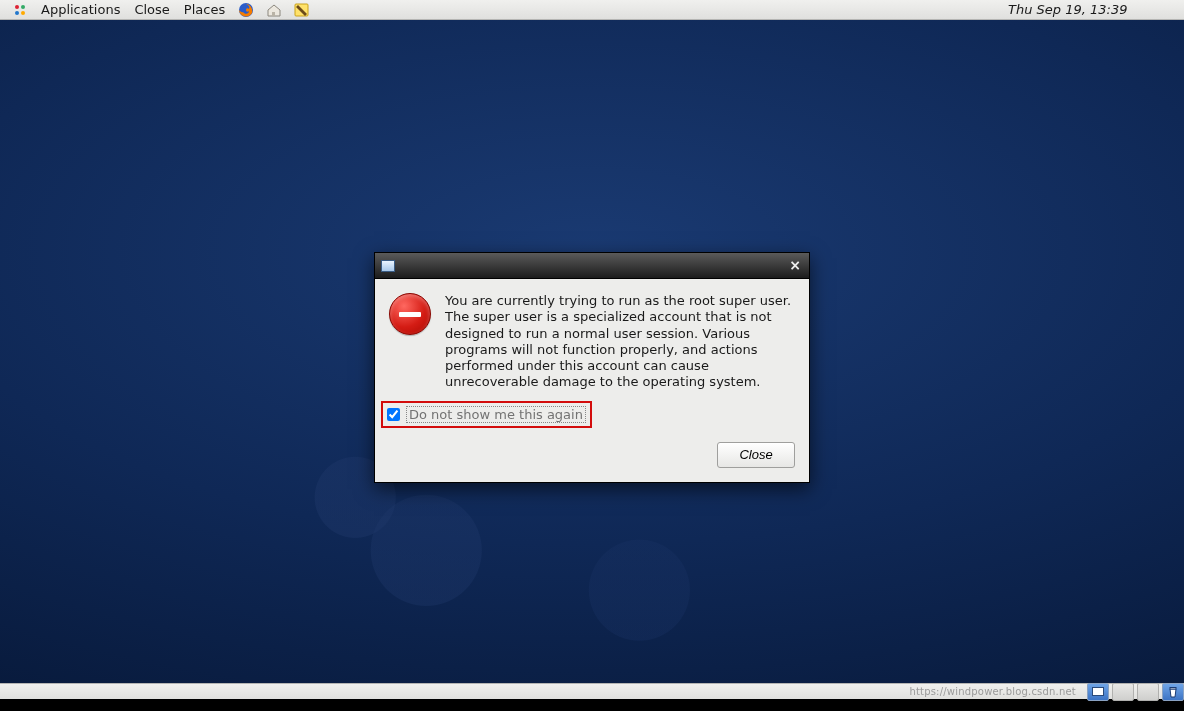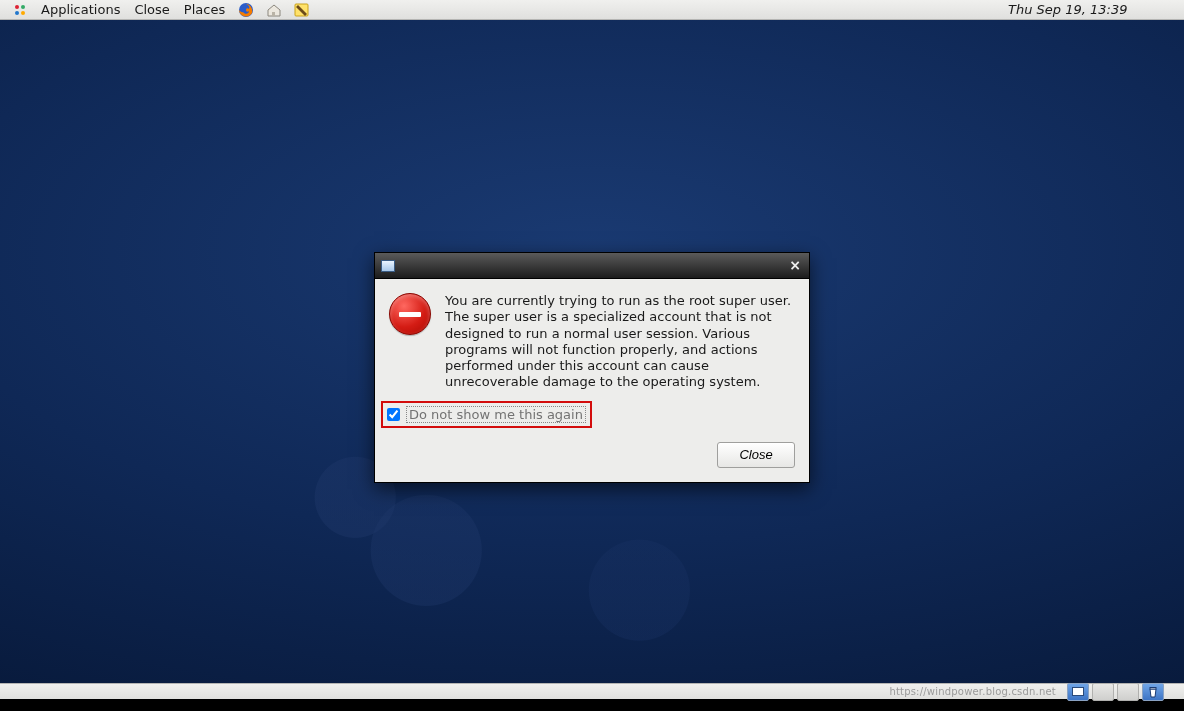--- a/index.html
+++ b/index.html
@@ -96,21 +96,21 @@
       cursor: pointer;
       box-shadow: inset 0 1px 0 #fff;
       font-style: italic;
     }
 
     
     .bottom-panel {
       height: 16px;
       background: linear-gradient(#f0f0ee,#e0e0de);
       border-top: 1px solid #b5b5b3;
-      display:flex; align-items:center; padding: 0 20px;
+      display:flex; align-items:center; padding: 0 0;
       font-size: 12px; color: #555;
     }
     .bottom-panel .bspacer { flex:1; }
     .bottom-panel .watermark { font-size: 10px; color:#9a9a9a; letter-spacing:0.2px; margin-right:8px; }
     .tray-btn {
       width: 22px; height: 18px; margin-left: 3px; border-radius:2px;
       border:1px solid #8aa2c2;
       display:flex; align-items:center; justify-content:center; cursor:pointer;
     }
     .tray-btn.blue { background: linear-gradient(#6fa5e8,#3d74c4); }

